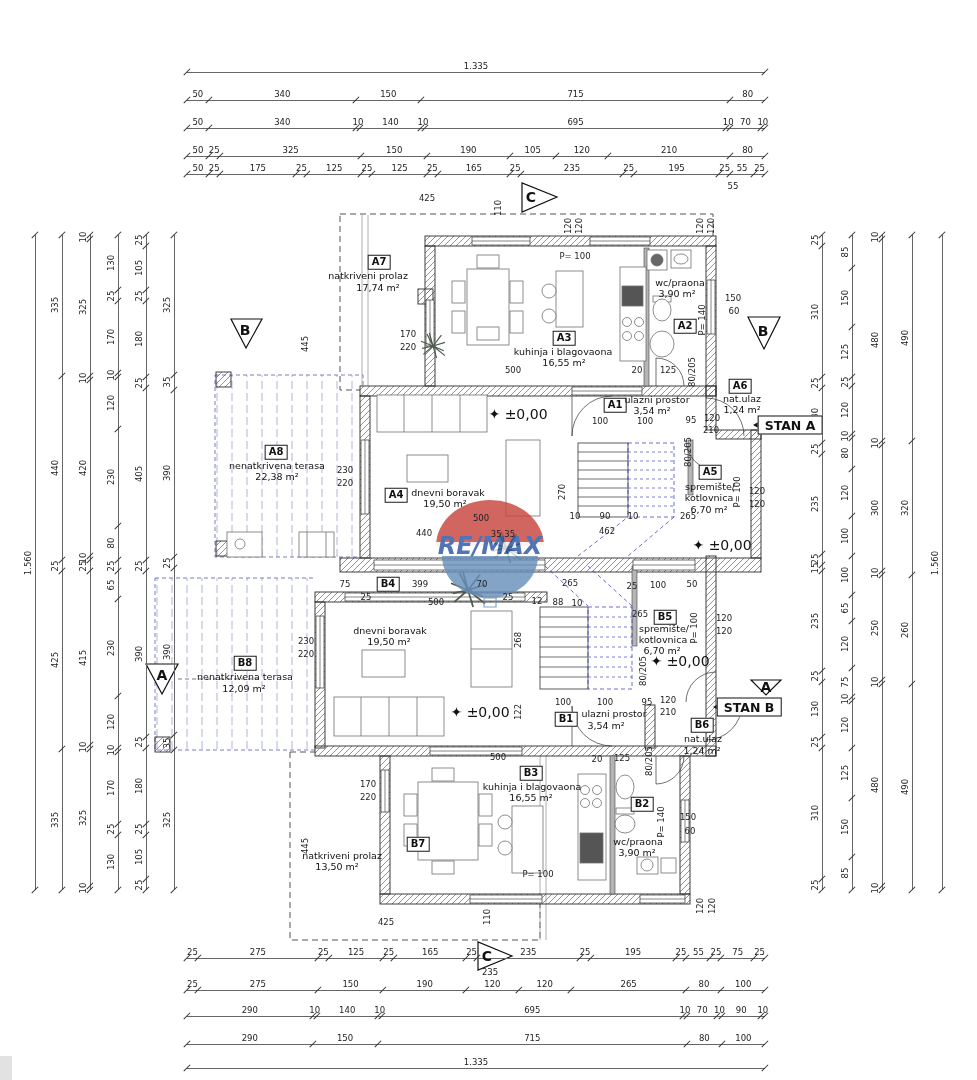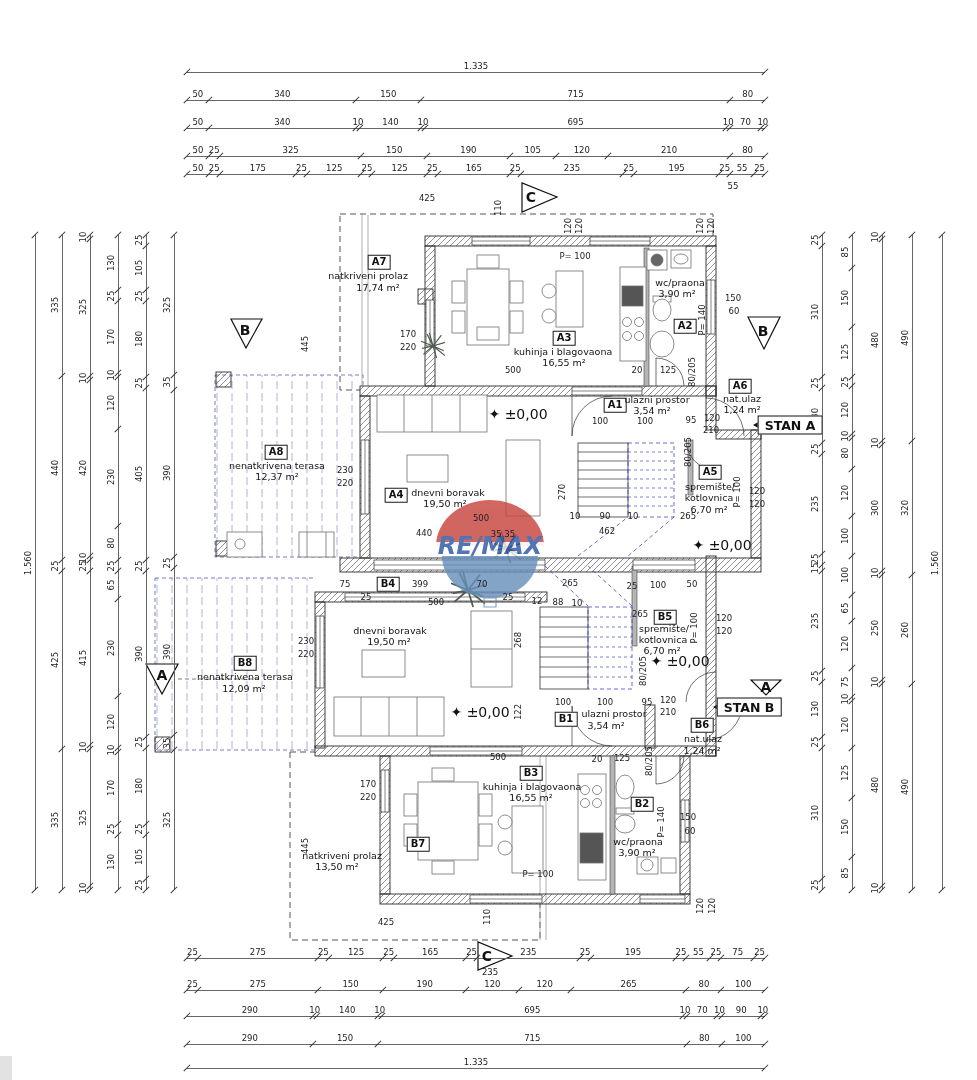--- a/index.html
+++ b/index.html
@@ -735,21 +735,21 @@
       <div class="rtext" style="left: 652px; top: 411px;">3,54 m²</div>
       <div class="rcode" style="left: 740px; top: 386px;">A6</div>
       <div class="rtext" style="left: 742px; top: 399px;">nat.ulaz</div>
       <div class="rtext" style="left: 742px; top: 410px;">1,24 m²</div>
       <div class="rcode" style="left: 710px; top: 472px;">A5</div>
       <div class="rtext" style="left: 710px; top: 487px;">spremište/</div>
       <div class="rtext" style="left: 709px; top: 498px;">kotlovnica</div>
       <div class="rtext" style="left: 709px; top: 510px;">6,70 m²</div>
       <div class="rcode" style="left: 276px; top: 452px;">A8</div>
       <div class="rtext" style="left: 277px; top: 466px;">nenatkrivena terasa</div>
-      <div class="rtext" style="left: 277px; top: 477px;">12,37 m²</div>
+      <div class="rtext" style="left: 277px; top: 477px;">22,38 m²</div>
       <div class="rcode" style="left: 396px; top: 495px;">A4</div>
       <div class="rtext" style="left: 448px; top: 493px;">dnevni boravak</div>
       <div class="rtext" style="left: 445px; top: 504px;">19,50 m²</div>
       <div class="rcode" style="left: 388px; top: 584px;">B4</div>
       <div class="rtext" style="left: 390px; top: 631px;">dnevni boravak</div>
       <div class="rtext" style="left: 389px; top: 642px;">19,50 m²</div>
       <div class="rcode" style="left: 665px; top: 617px;">B5</div>
       <div class="rtext" style="left: 664px; top: 629px;">spremište/</div>
       <div class="rtext" style="left: 663px; top: 640px;">kotlovnica</div>
       <div class="rtext" style="left: 662px; top: 651px;">6,70 m²</div>

